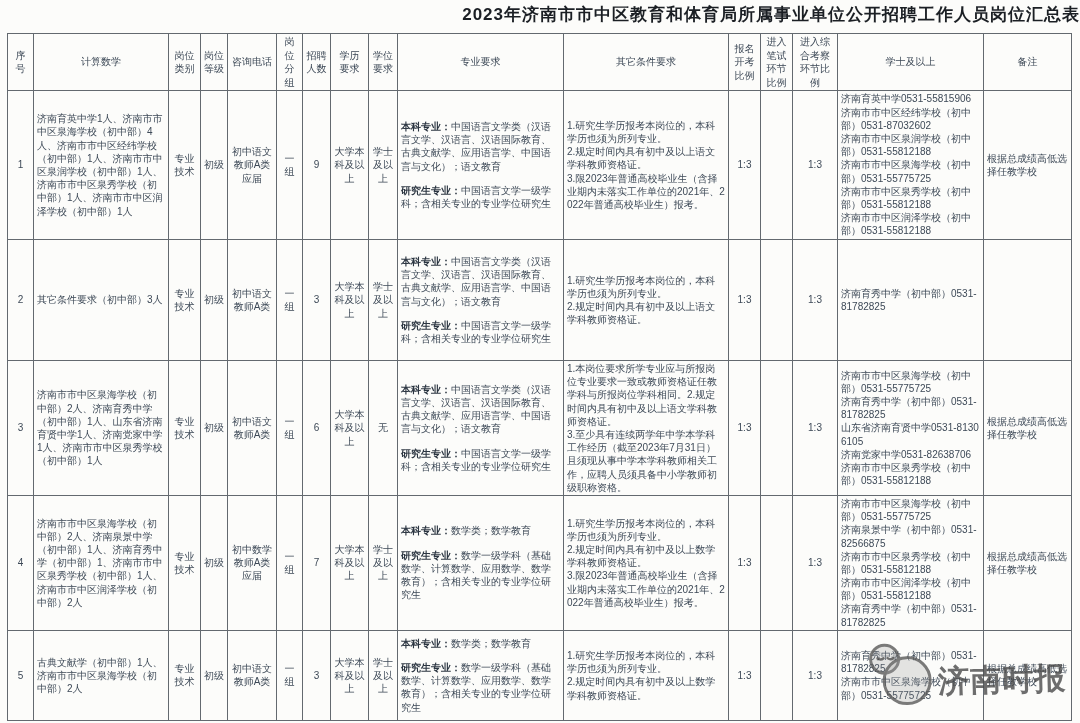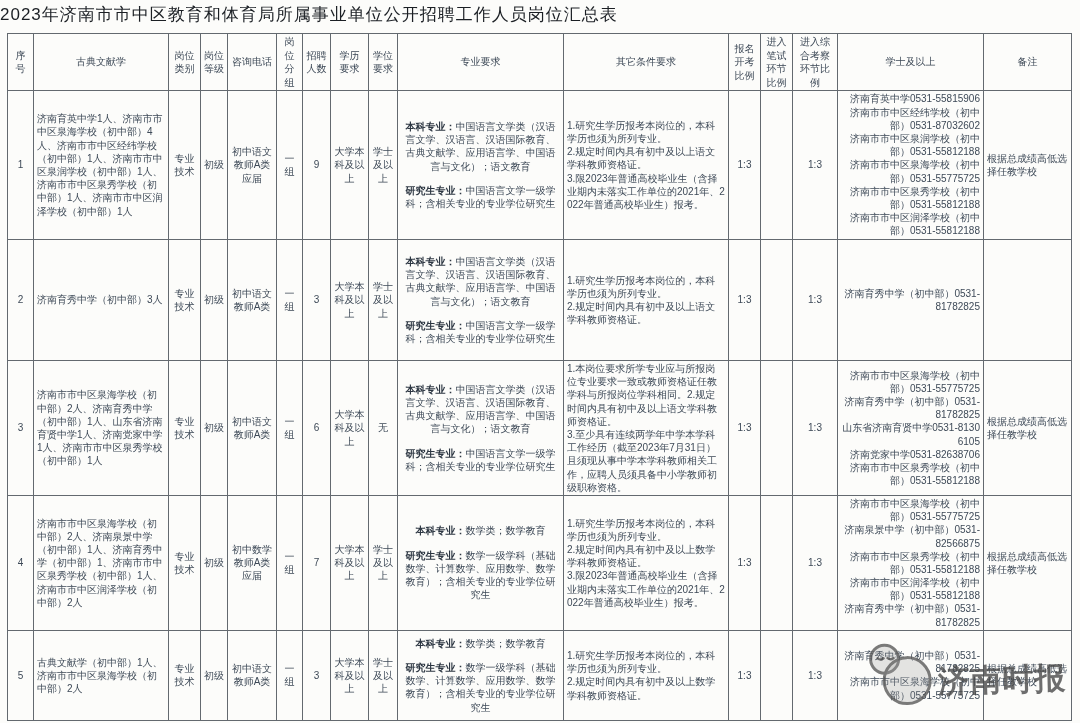--- a/index.html
+++ b/index.html
@@ -4,42 +4,42 @@
 <style>
   html,body{margin:0;padding:0;}
   body{
     width:1080px;height:723px;position:relative;overflow:hidden;
     background:#fcfcfa;
     font-family:"Liberation Sans","DejaVu Sans",sans-serif;
     color:#3d4957;
   }
   .doc-title{
     position:absolute;top:3px;left:0;width:100%;
-    text-align:left;font-size:17px;font-weight:normal;
+    text-align:right;font-size:17px;font-weight:bold;
     color:#1b1f24;letter-spacing:1px;
   }
   .table-wrap{position:absolute;left:7px;top:33px;}
   table.jobs{table-layout:fixed;border-collapse:collapse;width:1064px;background:transparent;}
   table.jobs th,table.jobs td{
     border:1px solid #63696f;
     font-size:10px;line-height:1.32;
     padding:1px 3px;overflow:hidden;
     color:#3d4957;vertical-align:middle;
     word-break:break-all;
   }
   table.jobs th{font-weight:normal;text-align:center;white-space:pre-line;line-height:1.35;}
   .c{text-align:center;}
   .l{text-align:left;}
   .pre{white-space:pre-line;}
-  td.major p{margin:0;text-align:center;}
+  td.major p{margin:0;}
   td.major p + p{margin-top:11px;}
   td.major b{color:#2c3642;}
   td.edu-cell{padding:0 7px;}
   td.degree-cell{padding:0 4px;}
-  td.phone-cell{line-height:1.3;padding:1px 3px 1px 4px;text-align:right;}
+  td.phone-cell{line-height:1.3;padding:1px 3px 1px 4px;}
   .watermark{
     position:absolute;left:858px;top:638px;width:222px;height:72px;
     opacity:.8;pointer-events:none;transform:rotate(-1.5deg);z-index:5;
   }
 </style>
 </head>
 <body>
 
 <div class="doc-title">2023年济南市市中区教育和体育局所属事业单位公开招聘工作人员岗位汇总表</div>
 
@@ -59,21 +59,21 @@
         <col style="width:165px">
         <col style="width:32px">
     <col style="width:32px">
         <col style="width:45px">
         <col style="width:146px">
         <col style="width:88px">
   </colgroup>
   <tbody>
         <tr style="height:55px;">
     <th>序号</th>
-    <th>古典文献学</th>
+    <th>计算数学</th>
     <th>岗位
 类别</th>
     <th>岗位
 等级</th>
     <th>咨询电话</th>
     <th>岗位
 分组</th>
     <th>招聘
 人数</th>
     <th>学历
@@ -121,21 +121,21 @@
 济南市市中区经纬学校（初中部）0531-87032602
 济南市市中区泉润学校（初中部）0531-55812188
 济南市市中区泉海学校（初中部）0531-55775725
 济南市市中区泉秀学校（初中部）0531-55812188
 济南市市中区润泽学校（初中部）0531-55812188</td>
     <td class="l">根据总成绩高低选择任教学校</td>
   </tr>
 
   <tr style="height:121px;">
     <td class="c">2</td>
-    <td class="l">济南育秀中学（初中部）3人</td>
+    <td class="l">其它条件要求（初中部）3人</td>
     <td class="c">专业技术</td>
     <td class="c">初级</td>
     <td class="c">初中语文教师A类</td>
     <td class="c">一组</td>
     <td class="c">3</td>
     <td class="c edu-cell">大学本科及以上</td>
     <td class="c degree-cell">学士及以上</td>
     <td class="l major">
       <p><b>本科专业：</b><span>中国语言文学类（汉语言文学、汉语言、汉语国际教育、古典文献学、应用语言学、中国语言与文化）；语文教育</span></p>
       <p><b>研究生专业：</b><span>中国语言文学一级学科；含相关专业的专业学位研究生</span></p>

